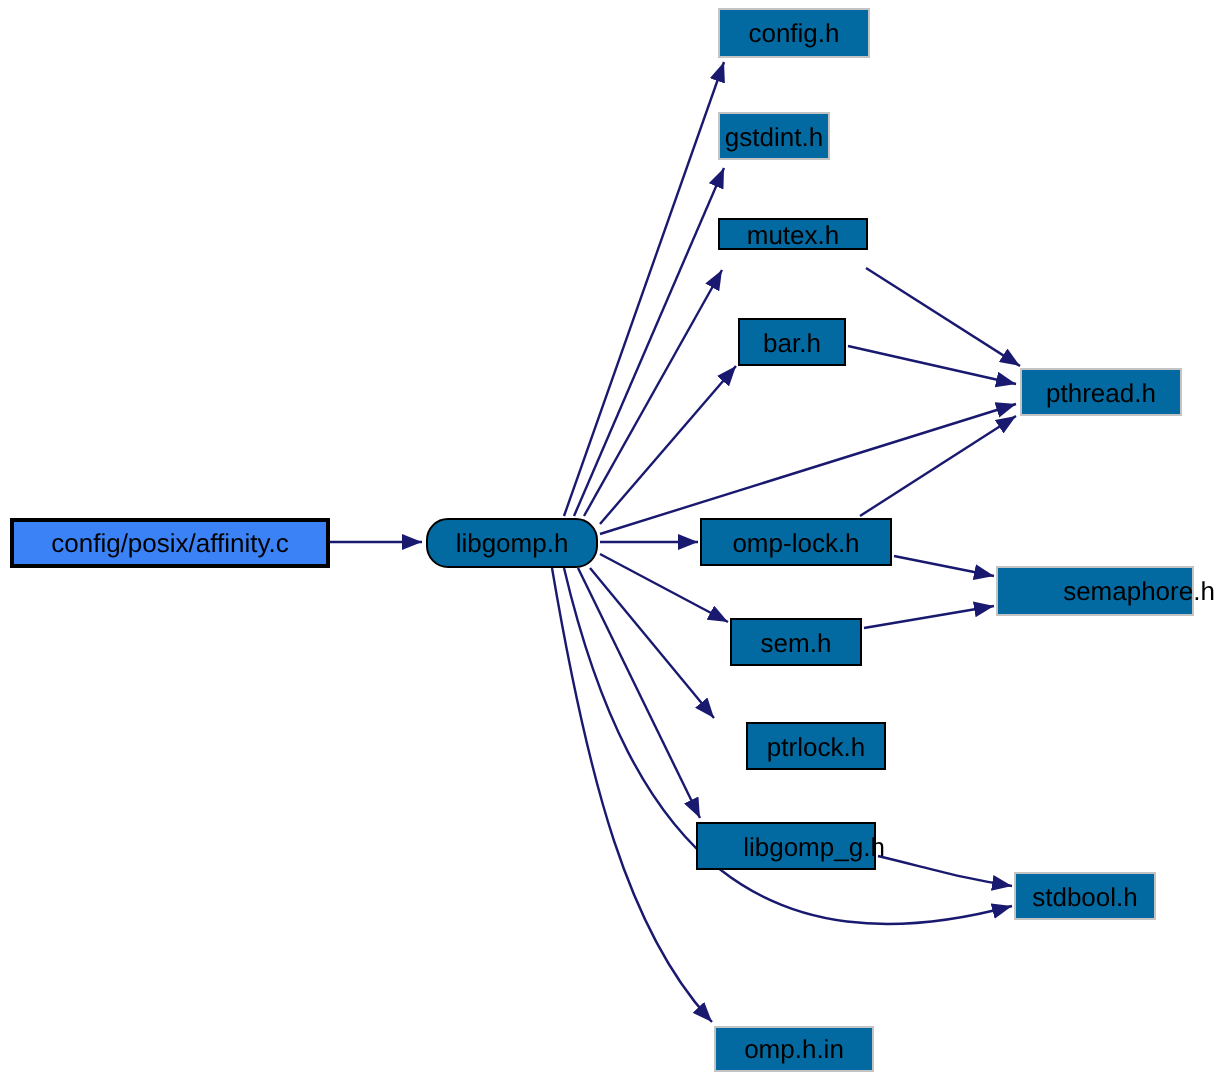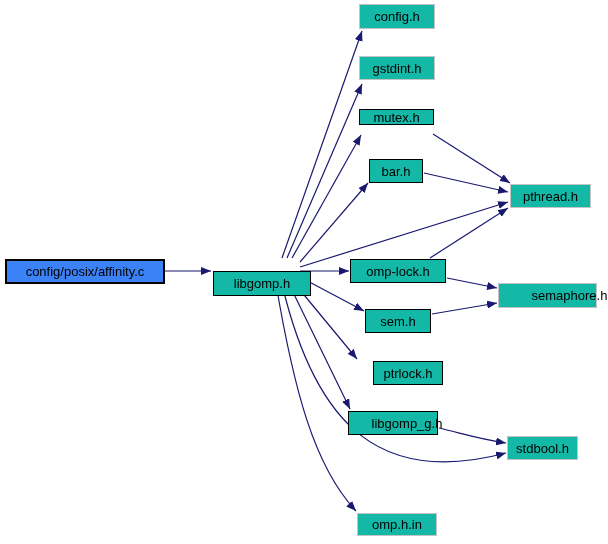--- a/index.html
+++ b/index.html
@@ -21,21 +21,21 @@
     top: 0;
     width: 608px;
     height: 544px;
   }
   .node {
     position: absolute;
     display: flex;
     align-items: center;
     justify-content: center;
     box-sizing: border-box;
-    background: #14b8a6;
+    background: #0369a1;
     color: #000000;
     font-size: 13px;
     line-height: 1;
     white-space: nowrap;
     z-index: 2;
   }
   .node.current {
     background: #3b82f6;
     border: 2px solid #000000;
   }
@@ -79,27 +79,27 @@
         <path d="M430,258 L508,208" class="edge" stroke="#191970" marker-end="url(#arrowhead)"></path>
         <path d="M447,278 L497,288" class="edge" stroke="#191970" marker-end="url(#arrowhead)"></path>
         <path d="M432,314 L497,303" class="edge" stroke="#191970" marker-end="url(#arrowhead)"></path>
         <path d="M439,428 C468,435 480,439 506,443" class="edge" stroke="#191970" marker-end="url(#arrowhead)"></path>
       </g>
   </svg>
   <div id="node-layer">
       <div class="node current" style="left: 5px; top: 259px; width: 160px; height: 25px;">
         <span>config/posix/affinity.c</span>
       </div>
-      <div class="node documented" style="left: 213px; top: 271px; width: 98px; height: 25px;">
+      <div class="node documented" style="left: 213px; top: 259px; width: 86px; height: 25px; border-radius: 11px;">
         <span>libgomp.h</span>
       </div>
       <div class="node undocumented" style="left: 359px; top: 4px; width: 76px; height: 25px;">
         <span>config.h</span>
       </div>
-      <div class="node undocumented" style="left: 359px; top: 56px; width: 76px; height: 24px;">
+      <div class="node undocumented" style="left: 359px; top: 56px; width: 56px; height: 24px;">
         <span>gstdint.h</span>
       </div>
       <div class="node documented" style="left: 359px; top: 109px; width: 75px; height: 16px;">
         <span>mutex.h</span>
       </div>
       <div class="node documented" style="left: 369px; top: 159px; width: 54px; height: 24px;">
         <span>bar.h</span>
       </div>
       <div class="node undocumented" style="left: 510px; top: 184px; width: 81px; height: 24px;">
         <span>pthread.h</span>

